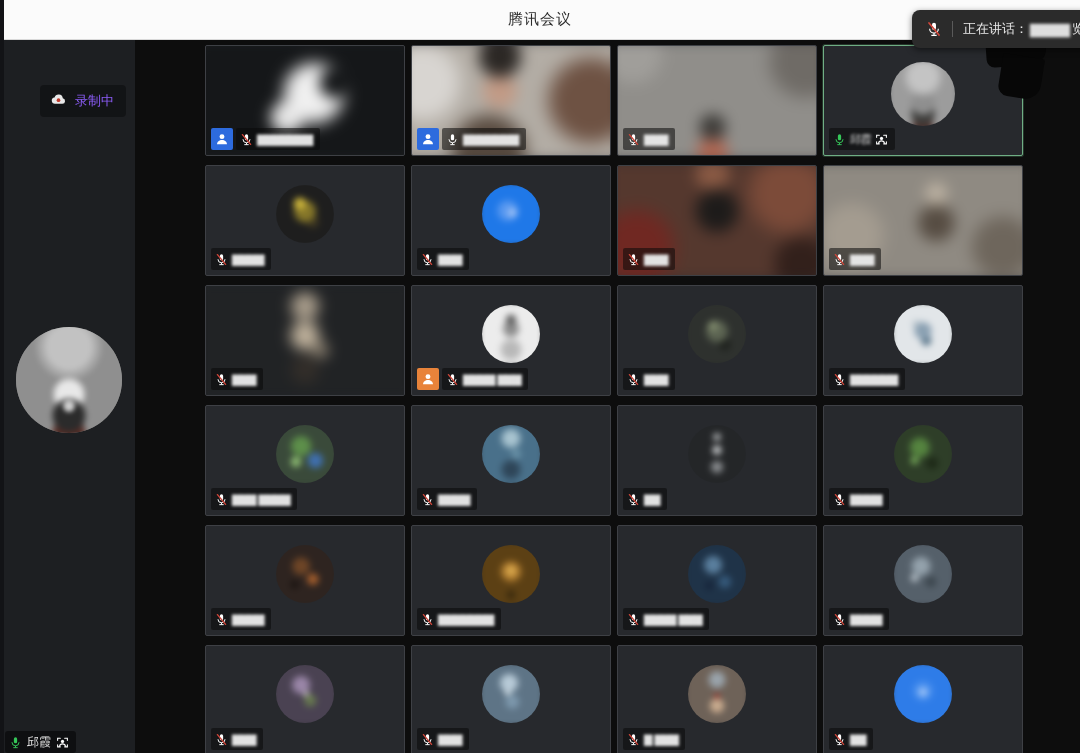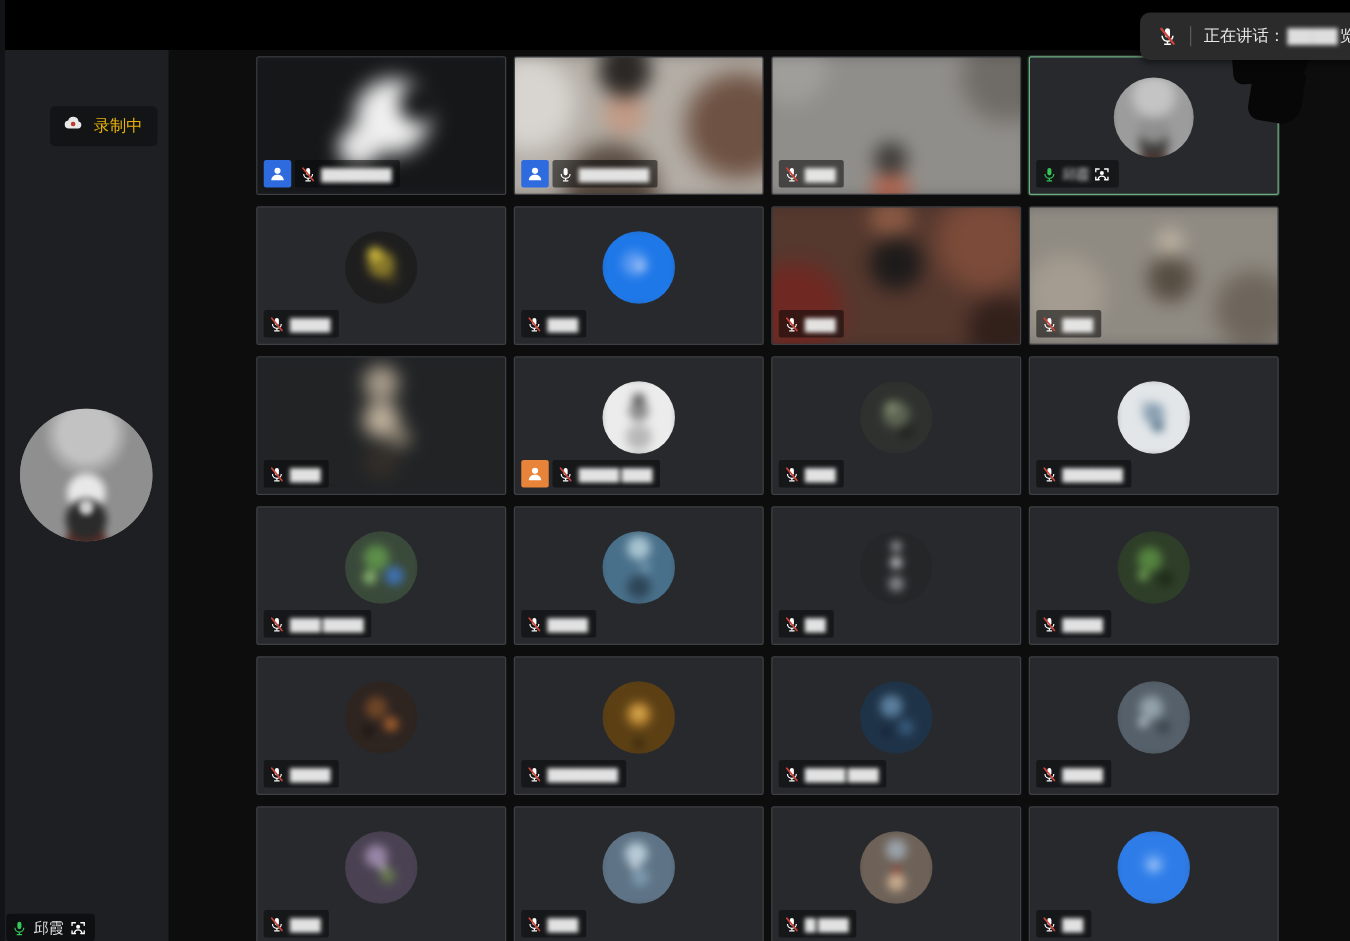--- a/index.html
+++ b/index.html
@@ -20,21 +20,21 @@
   
   .sidebar{
     position:absolute;left:0;top:40px;width:135px;height:713px;
     background:var(--sidebar-bg,#1d1f22);z-index:20;
   }
   .rec-badge{
     position:absolute;left:40px;top:45px;height:32px;
     display:flex;align-items:center;gap:8px;padding:0 12px 0 10px;
     background:rgba(0,0,0,0.35);border-radius:4px;
   }
-  .rec-badge .txt{color:#eab308;font-size:13px;}
+  .rec-badge .txt{color:#8b5cf6;font-size:13px;}
   .side-avatar{
     position:absolute;left:16px;top:287px;width:106px;height:106px;
     border-radius:50%;overflow:hidden;background:#777;
   }
   .side-avatar .fill{position:absolute;inset:0;}
   .self-pill{
     position:absolute;left:5px;bottom:0px;height:22px;
     display:flex;align-items:center;gap:5px;padding:0 7px 0 4px;
     background:rgba(0,0,0,0.5);border-radius:3px;
   }
@@ -80,20 +80,23 @@
   .toast .ttext{color:#e8e8e8;font-size:13px;white-space:nowrap;display:flex;align-items:center;gap:2px;}
   .blob{position:absolute;background:#070707;z-index:55;}
   .blob1{left:986px;top:34px;width:60px;height:32px;border-radius:0 0 16px 8px;transform:rotate(-4deg);}
   .blob2{left:1000px;top:56px;width:42px;height:42px;border-radius:2px 2px 16px 10px;transform:rotate(9deg);}
 </style>
 </head>
 <body>
 
 <div class="canvas">
 
+  <div class="topbar">
+    <span class="title">腾讯会议</span>
+  </div>
   <div class="left-edge"></div>
 
   <div class="sidebar">
     <div class="rec-badge">
       <span class="rec-icon"><svg viewBox="0 0 24 24" width="17" height="17">
     <path d="M7 18a4.5 4.5 0 0 1-.6-8.96A6 6 0 0 1 18.1 10.1 4 4 0 0 1 17.5 18z" fill="#e8e8e8"></path>
     <circle cx="12" cy="13" r="2.6" fill="#c0392b"></circle>
           </svg></span>
       <span class="txt">录制中</span>
     </div>

